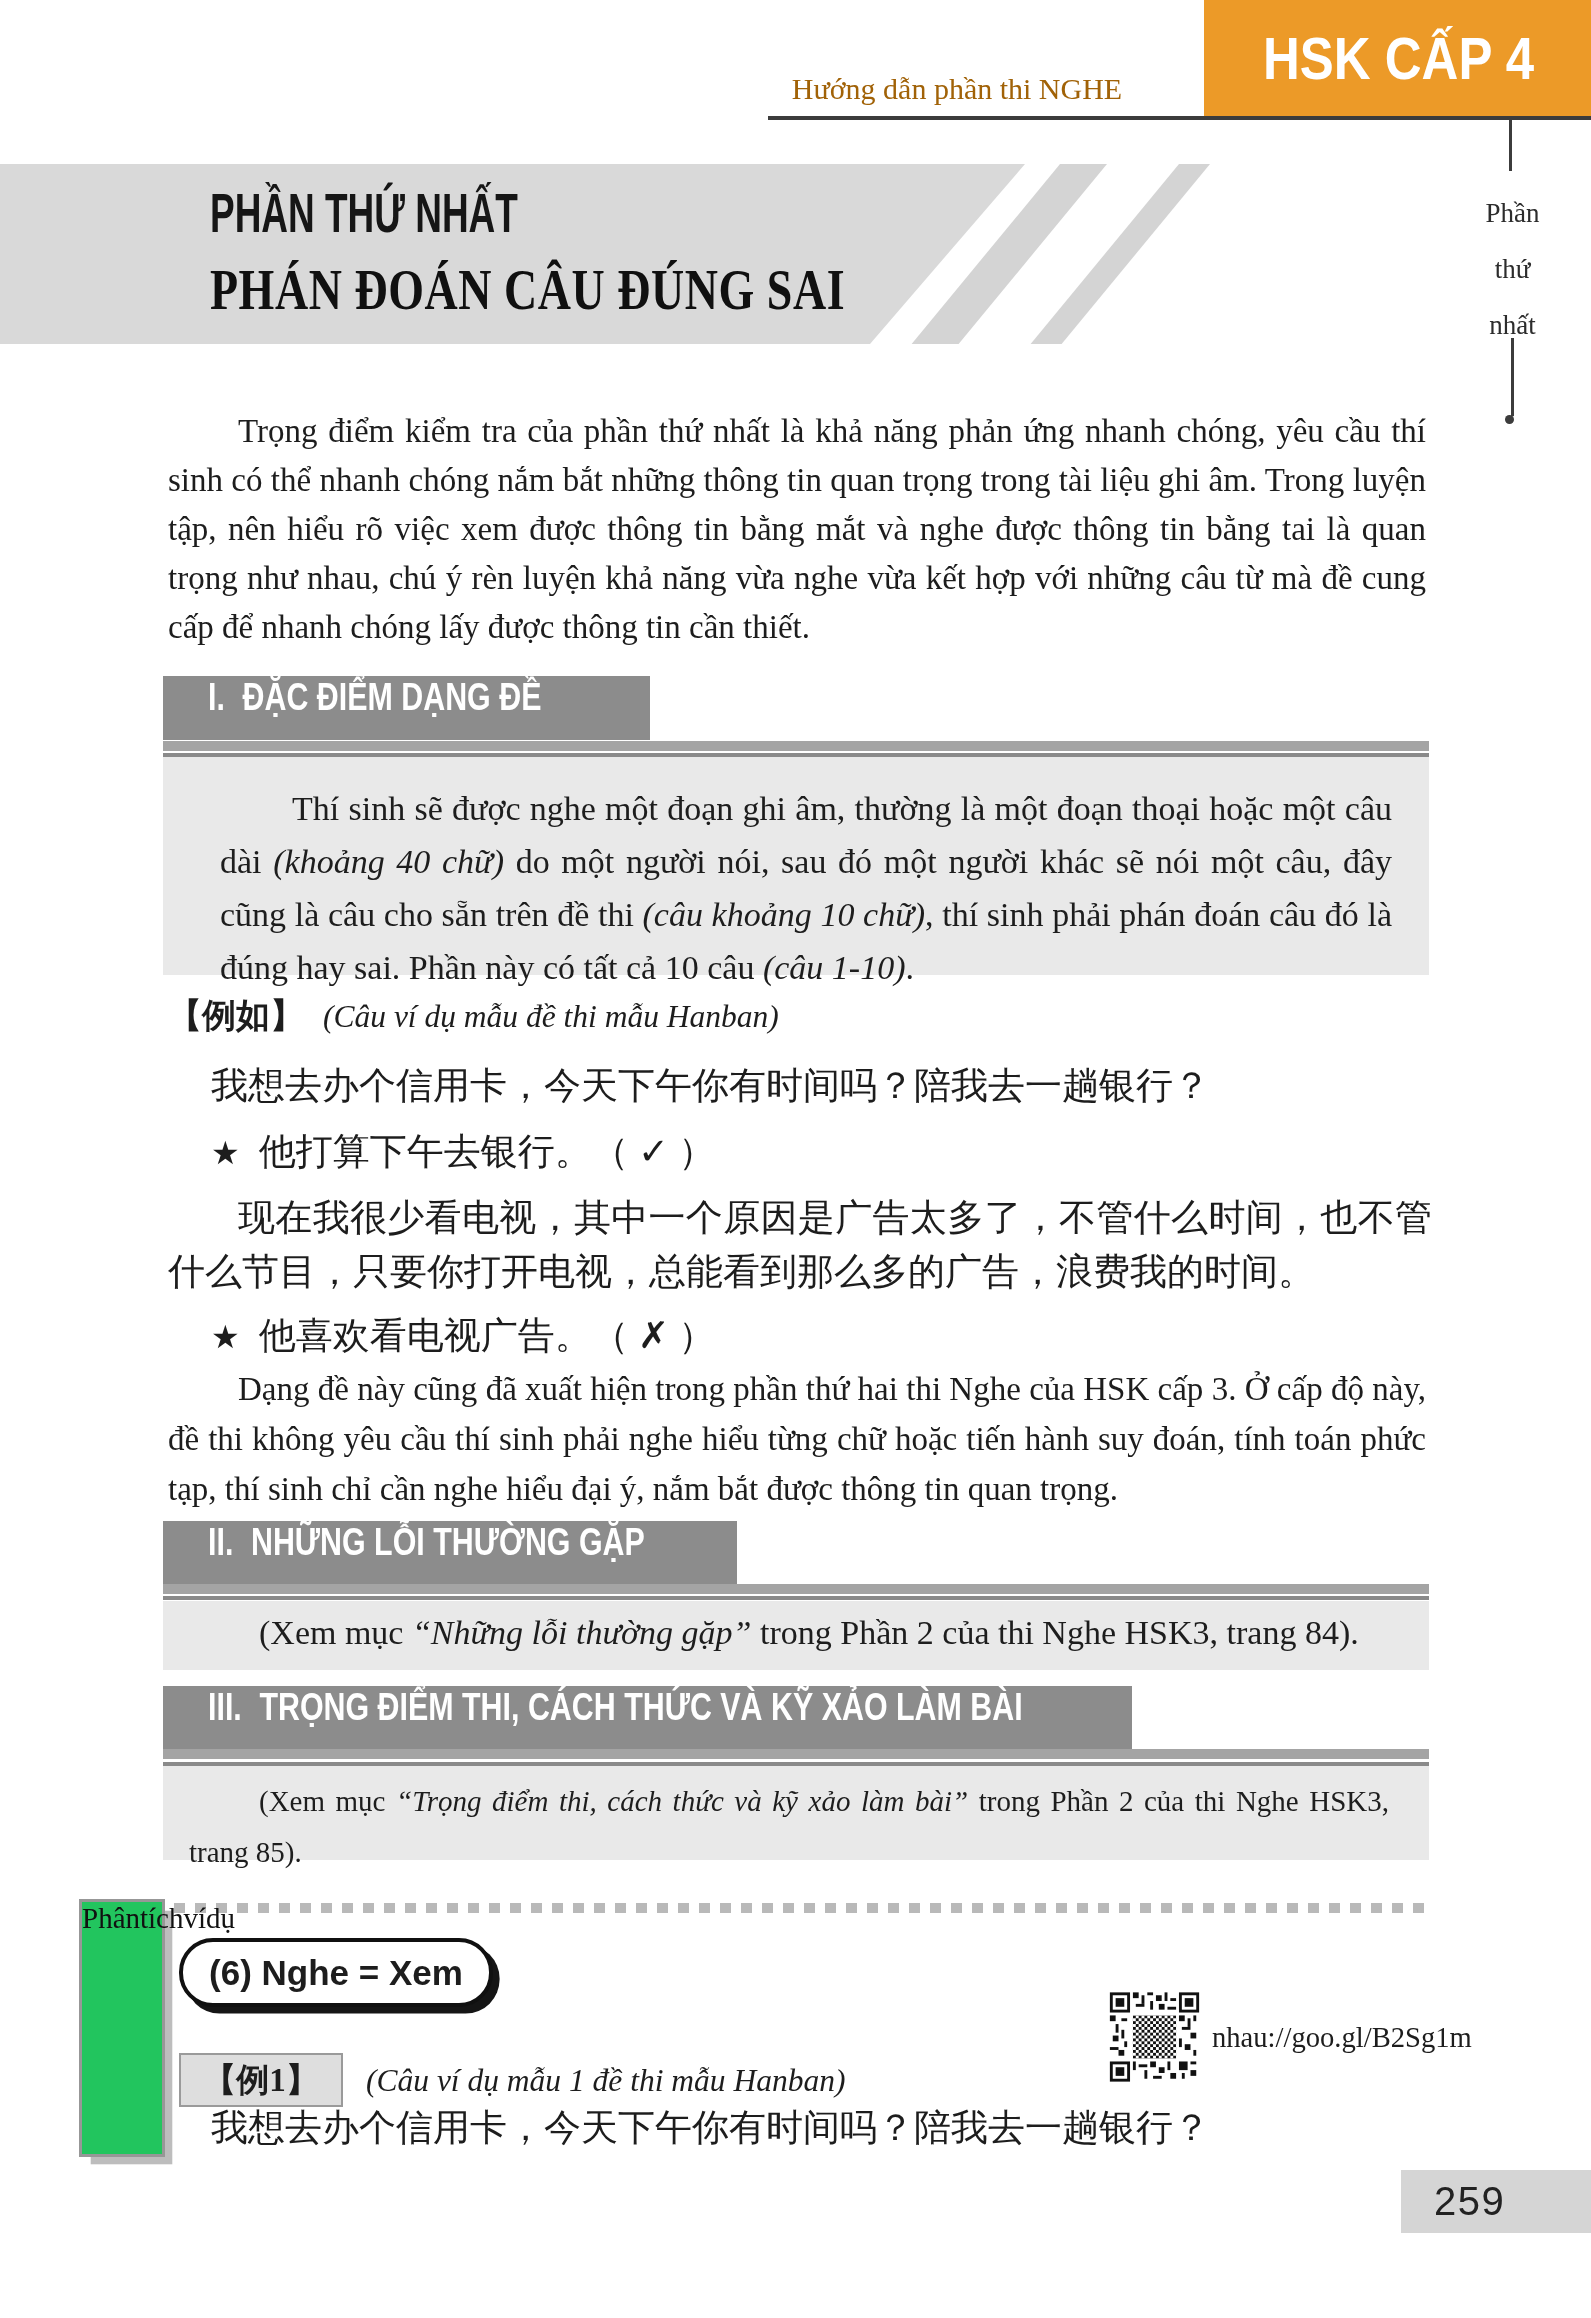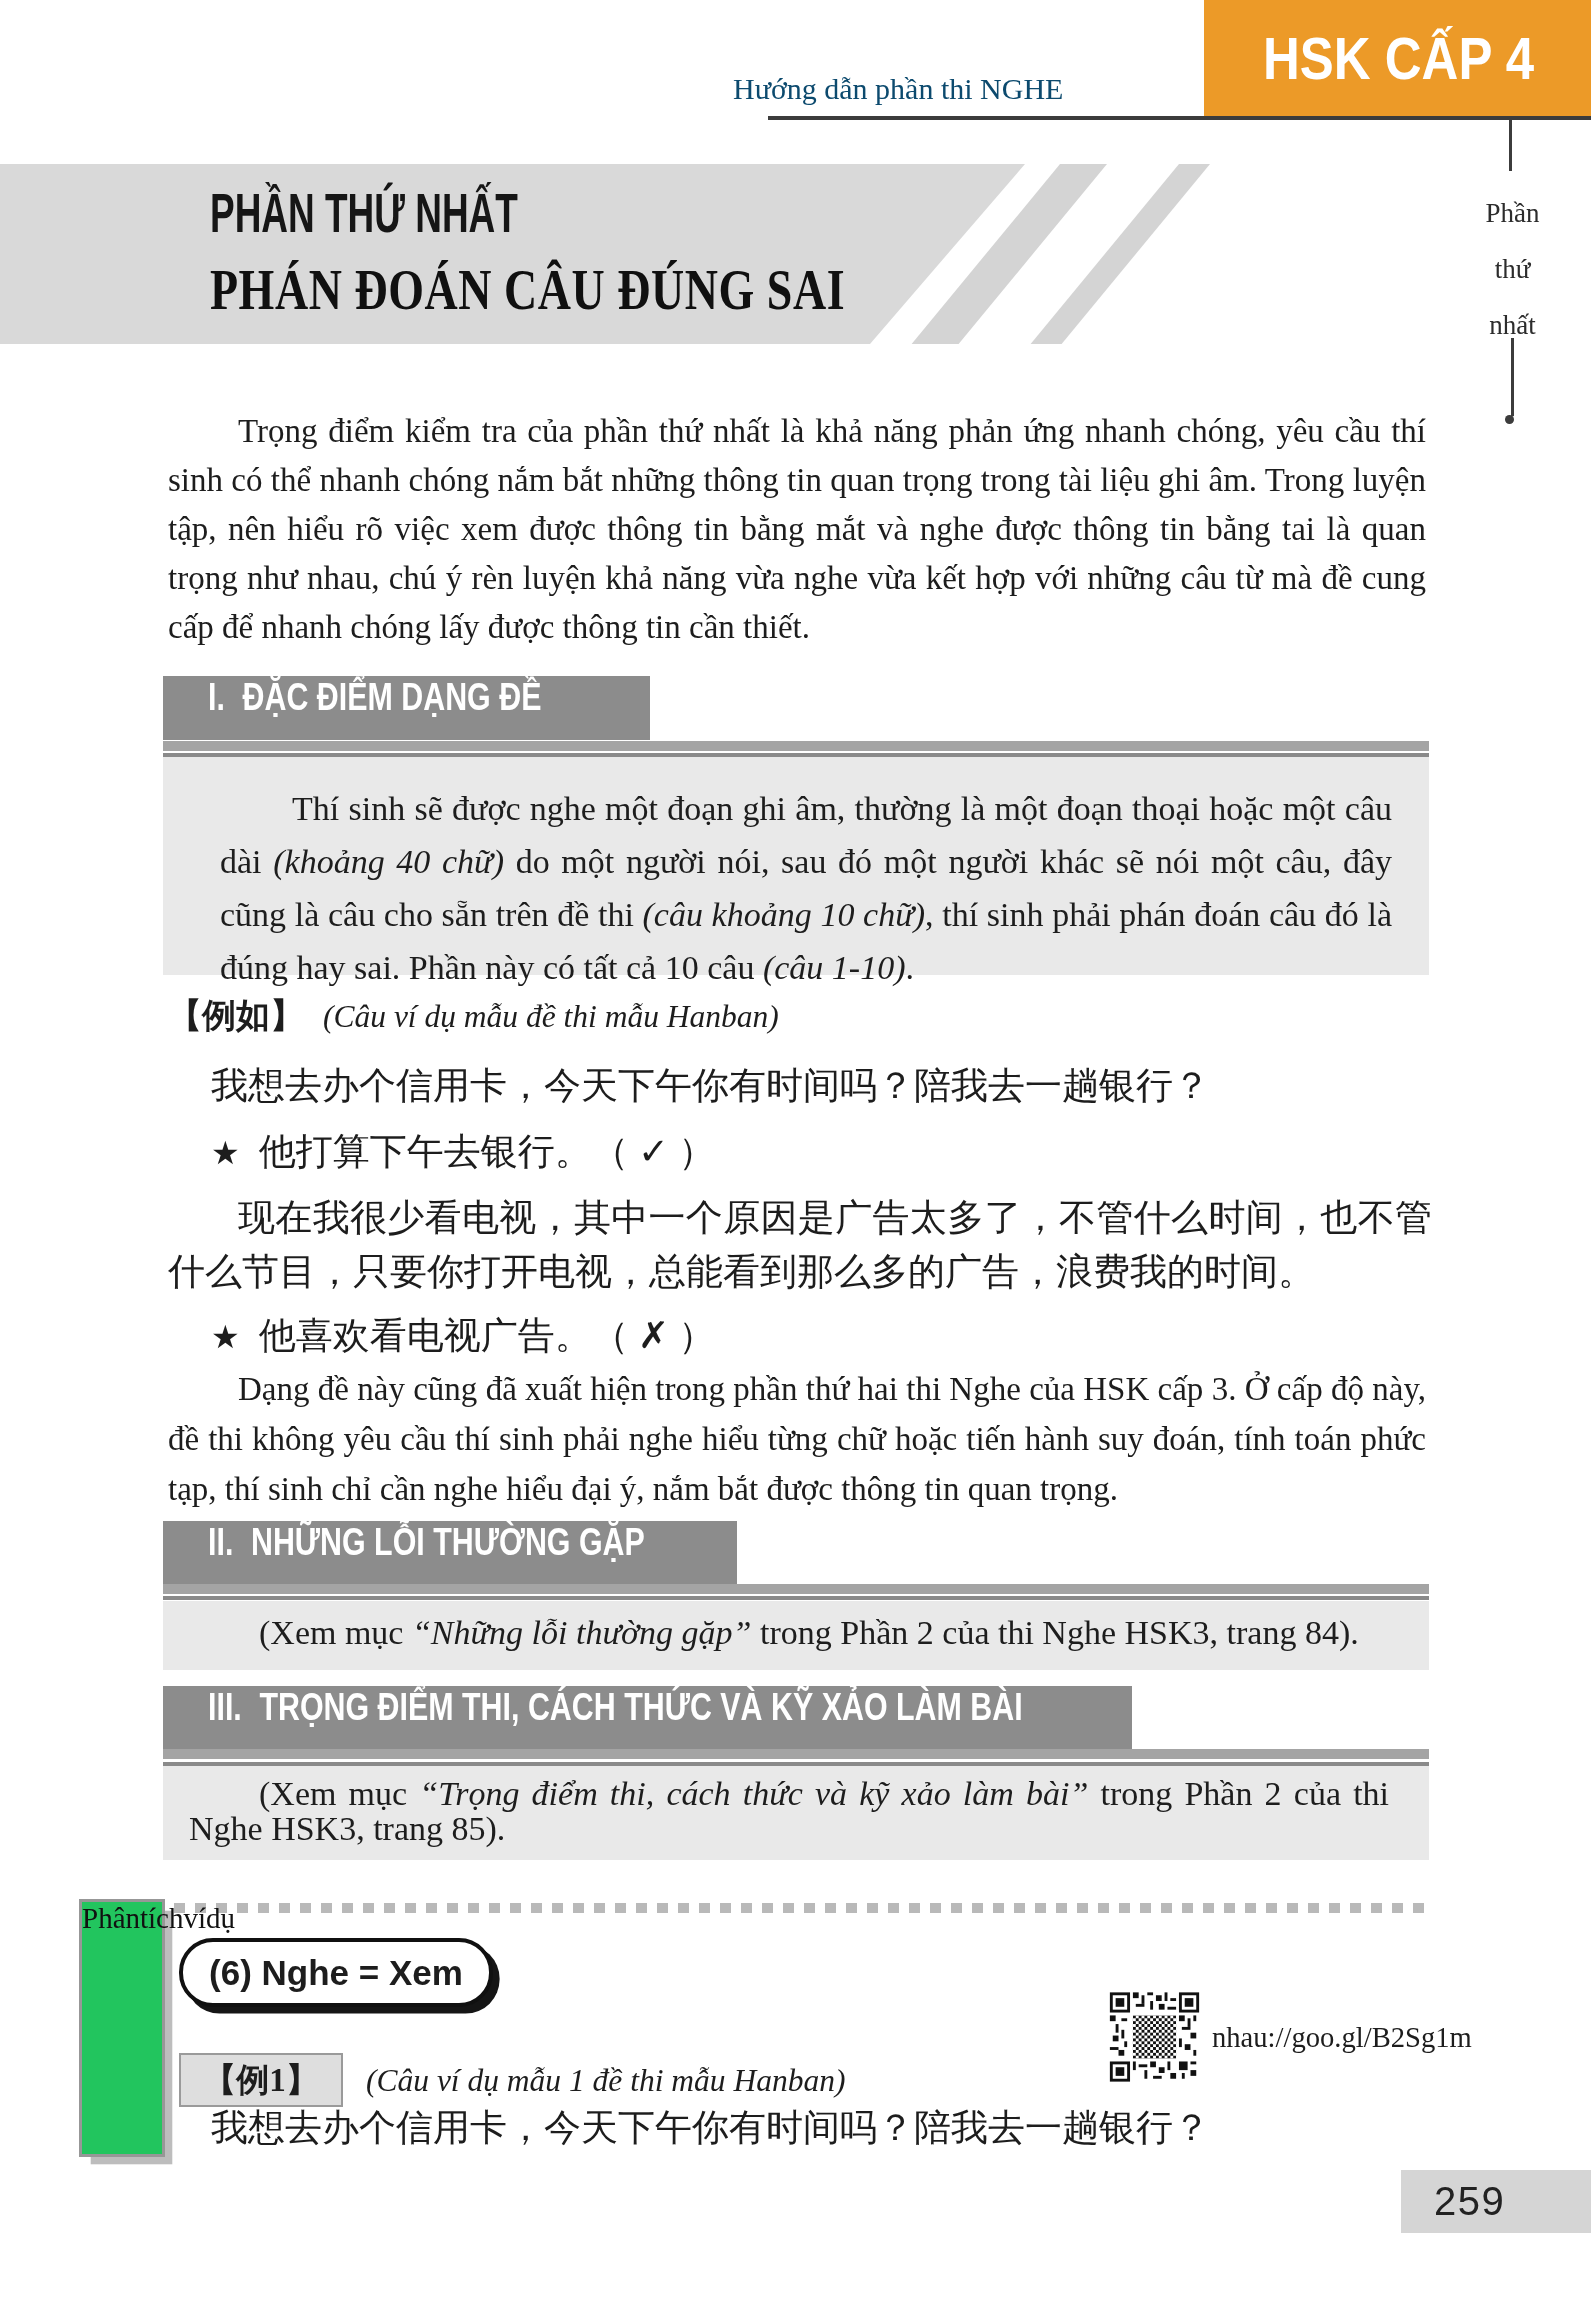--- a/index.html
+++ b/index.html
@@ -4,22 +4,22 @@
 <style>
   * { margin:0; padding:0; box-sizing:border-box; }
   html,body { background:#ffffff; }
   #page {
     position:relative; width:1592px; height:2319px; background:#ffffff;
     font-family:"Liberation Serif", serif; color:#1d1d1d; overflow:hidden;
   }
   .abs { position:absolute; }
 
   
-  .running-title { left:733px; top:72px; width:448px; text-align:left;
-    font-size:30px; color:#0c4a6e; }
+  .running-title { left:733px; top:72px; width:448px; text-align:center;
+    font-size:30px; color:#a16207; }
   .badge { left:1204px; top:0; width:388px; height:116px; background:#ec9a28;
     display:flex; align-items:center; justify-content:center; }
   .badge span { font-family:"Liberation Sans", sans-serif; font-weight:700;
     font-size:60px; color:#ffffff; transform:scaleX(0.85); white-space:nowrap; }
   .header-rule { left:768px; top:116px; width:824px; height:4.4px; background:#3c3c3c; }
   .tick-v1 { left:1509px; top:120px; width:2.9px; height:51px; background:#3c3c3c; }
   .side-label { left:1467px; top:185px; width:91px; text-align:center;
     font-size:27px; line-height:56px; color:#2c2c2c; }
   .tick-v2 { left:1511px; top:338px; width:2.9px; height:78px; background:#3c3c3c; }
   .dot { left:1505px; top:415px; width:8.8px; height:8.8px; border-radius:50%; background:#3c3c3c; }
@@ -57,21 +57,21 @@
     padding:25px 37px 0 57px; font-size:34px; line-height:53px; text-indent:72px; }
   .bar2 { left:163px; top:1521px; width:574px; height:63px; }
   .shadow2 { left:163px; top:1584px; width:1266px; height:9.5px; }
   .rule2 { left:163px; top:1596px; width:1266px; height:4.4px; }
   .box2 { left:163px; top:1601px; width:1266px; height:69px;
     padding:13px 42px 0 96px; font-size:34px; }
   .bar3 { left:163px; top:1686px; width:969px; height:64px; }
   .shadow3 { left:163px; top:1749px; width:1266px; height:9.5px; }
   .rule3 { left:163px; top:1762px; width:1266px; height:4.4px; }
   .box3 { left:163px; top:1766px; width:1266px; height:94px;
-    padding:10.3px 40px 0 26px; font-size:34px; line-height:35px; text-indent:70px; }
+    padding:10.3px 40px 0 26px; font-size:29px; line-height:51px; text-indent:70px; }
   .script { font-style:italic; }
 
   
   .ex-intro { left:168px; top:993px; font-size:34px; }
   .ex-intro .lbl { font-weight:700; }
   .ex-intro .note { font-style:italic; font-size:31.5px; margin-left:19px; }
   .zh { font-size:37px; }
   .ex1-audio { left:211px; top:1061px; width:1231px; }
   .star-line .star { font-size:32px; margin-right:19px; }
   .star1 { left:211px; top:1127px; }

